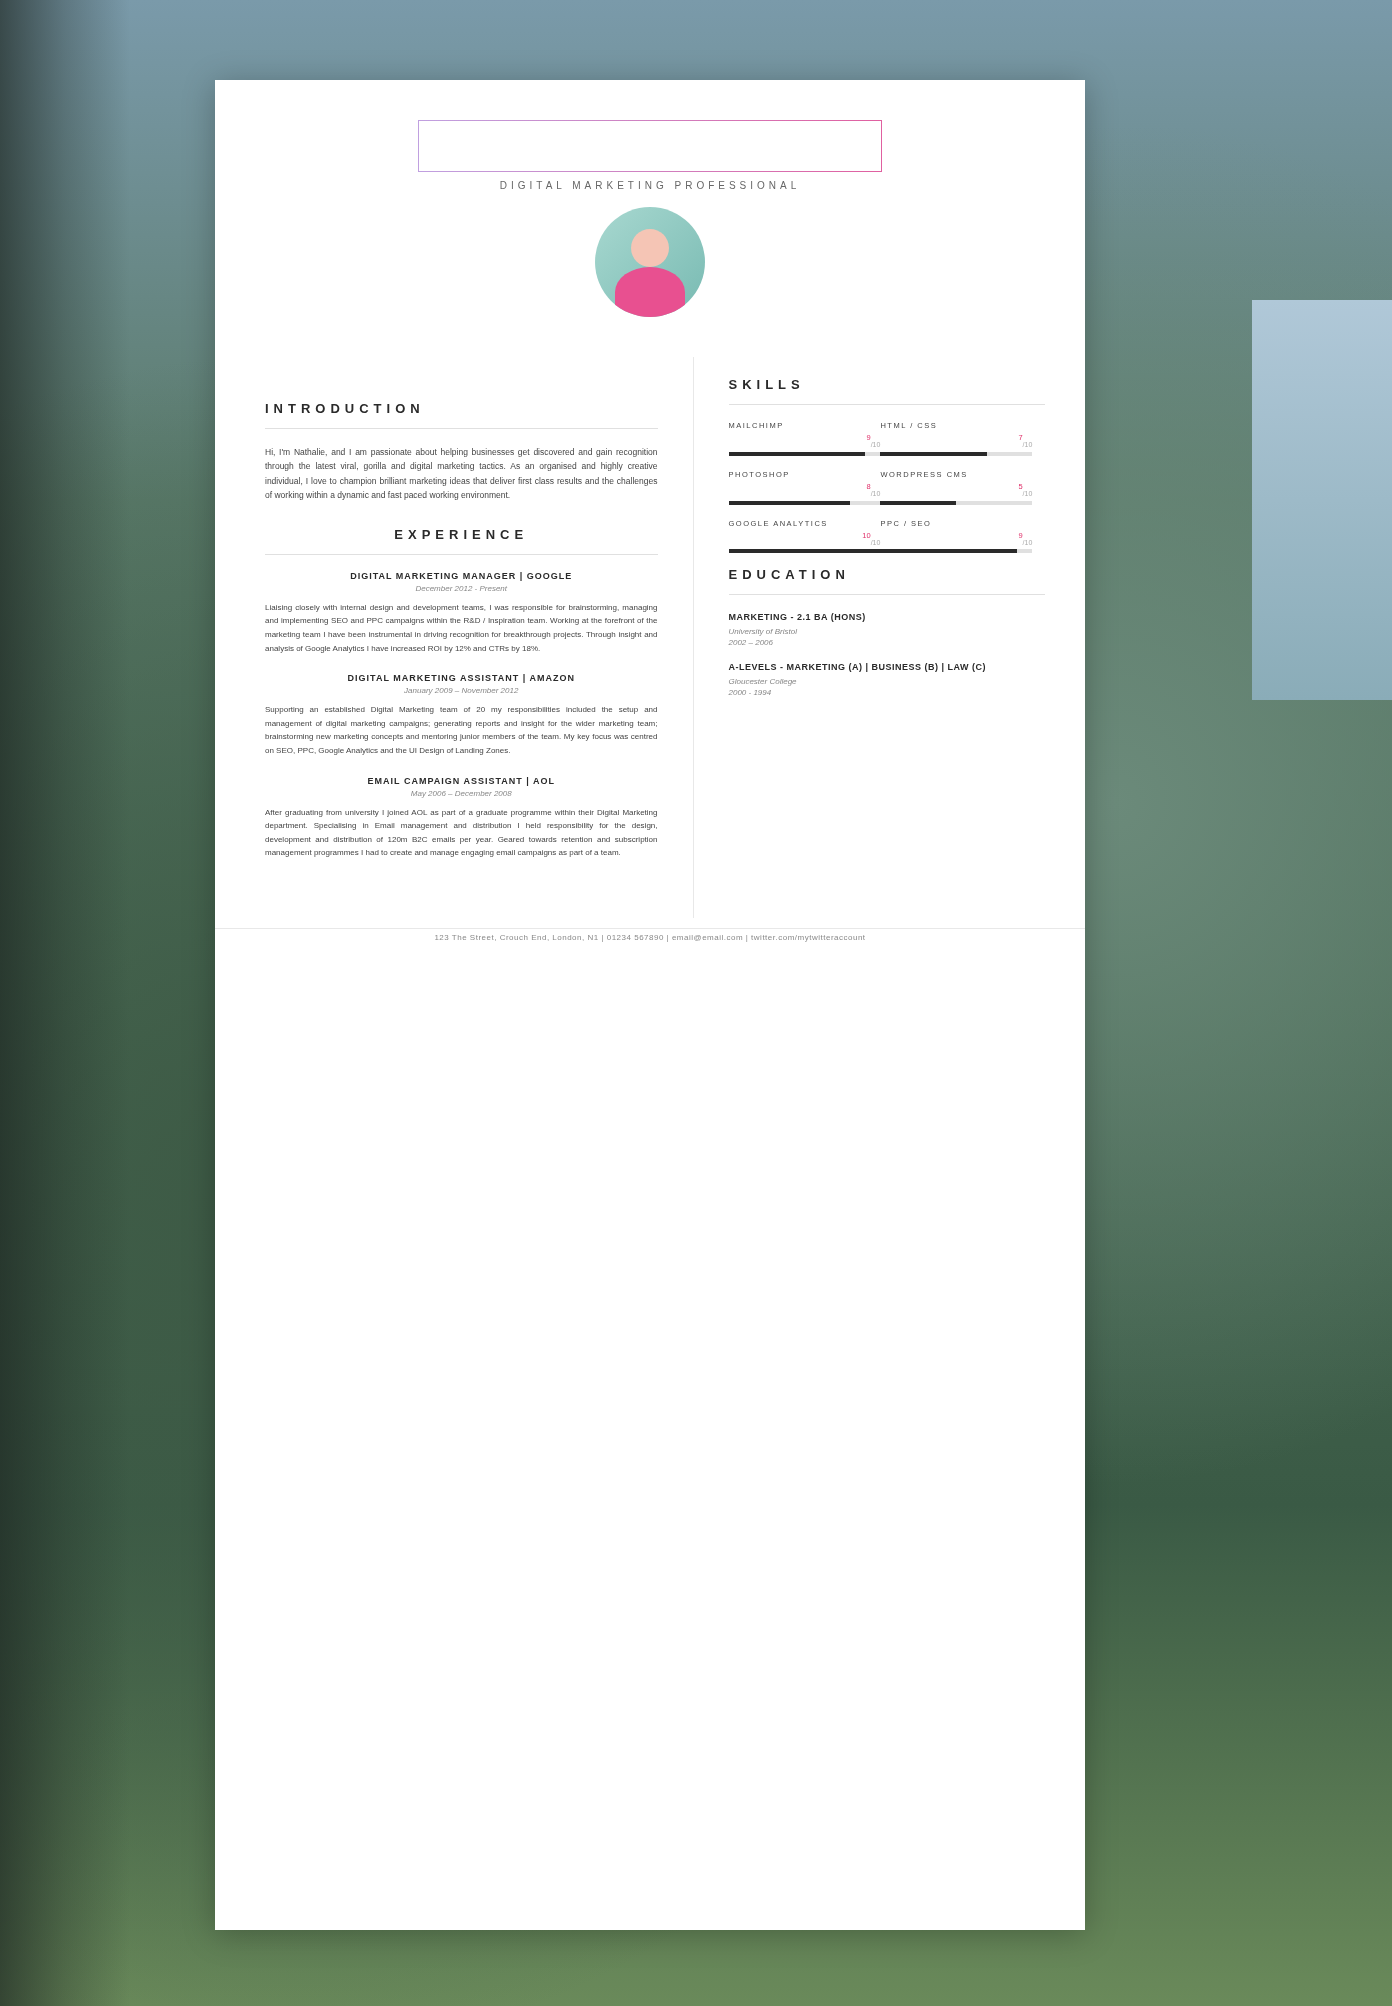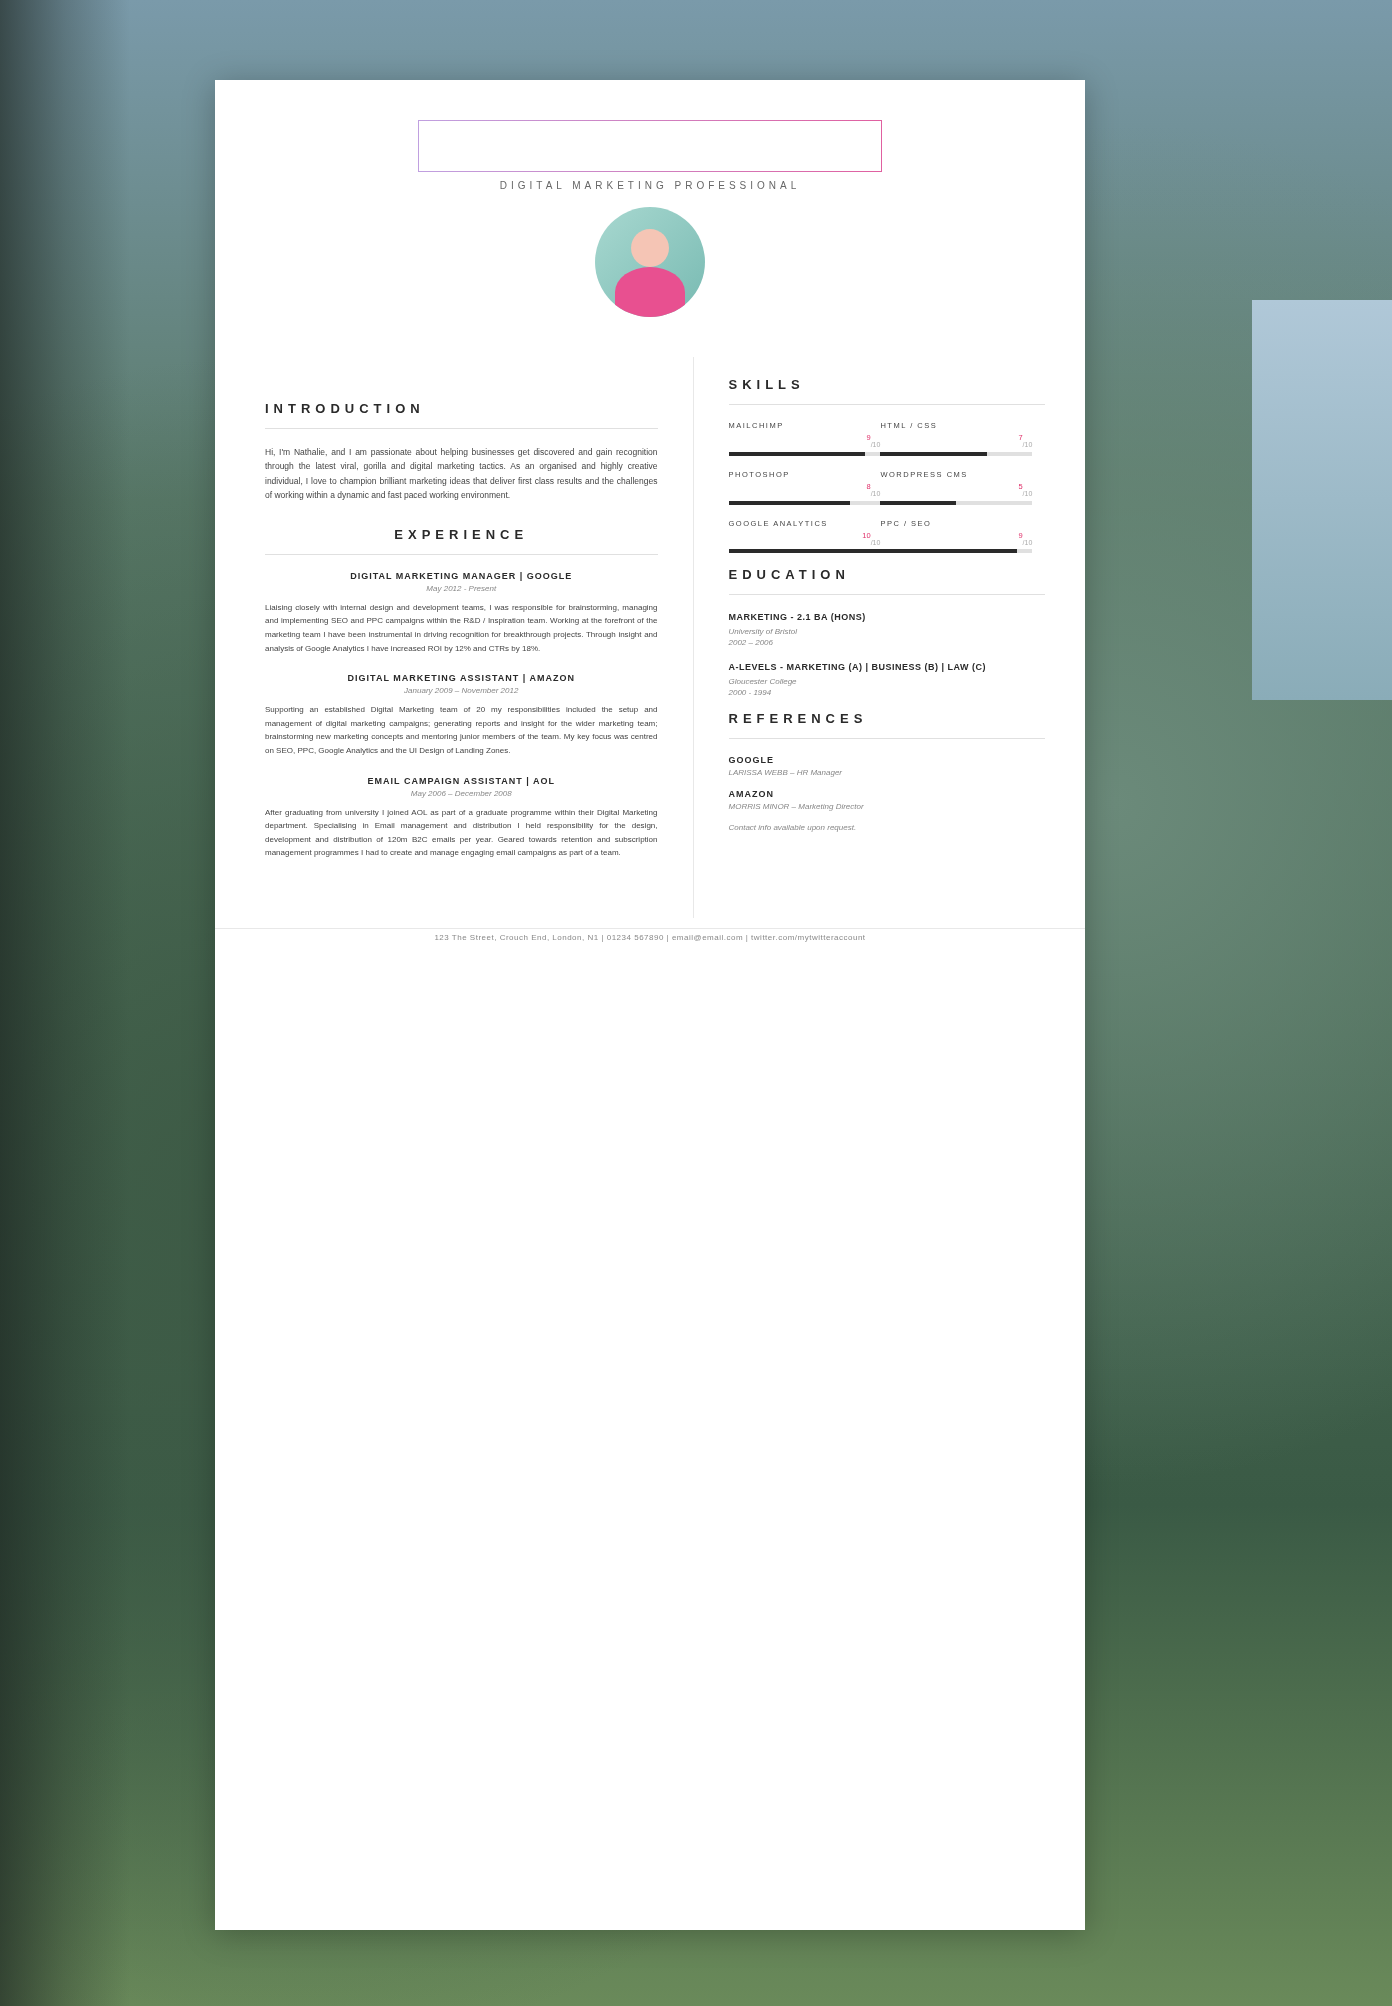--- a/index.html
+++ b/index.html
@@ -337,21 +337,21 @@
         <div class="section-divider"></div>
         <p class="intro-text">Hi, I'm Nathalie, and I am passionate about helping businesses get discovered and gain recognition through the latest viral, gorilla and digital marketing tactics. As an organised and highly creative individual, I love to champion brilliant marketing ideas that deliver first class results and the challenges of working within a dynamic and fast paced working environment.</p>
       </div>
 
       <div>
         <div class="section-title" style="text-align:center;">EXPERIENCE</div>
         <div class="section-divider"></div>
 
         <div>
           <div class="exp-job-title">DIGITAL MARKETING MANAGER | GOOGLE</div>
-          <div class="exp-date">May 2012 - Present</div>
+          <div class="exp-date">December 2012 - Present</div>
           <p class="exp-text">Liaising closely with internal design and development teams, I was responsible for brainstorming, managing and implementing SEO and PPC campaigns within the R&amp;D / Inspiration team. Working at the forefront of the marketing team I have been instrumental in driving recognition for breakthrough projects. Through insight and analysis of Google Analytics I have increased ROI by 12% and CTRs by 18%.</p>
         </div>
 
         <div>
           <div class="exp-job-title">DIGITAL MARKETING ASSISTANT | AMAZON</div>
           <div class="exp-date">January 2009 – November 2012</div>
           <p class="exp-text">Supporting an established Digital Marketing team of 20 my responsibilities included the setup and management of digital marketing campaigns; generating reports and insight for the wider marketing team; brainstorming new marketing concepts and mentoring junior members of the team. My key focus was centred on SEO, PPC, Google Analytics and the UI Design of Landing Zones.</p>
         </div>
 
         <div>
@@ -455,36 +455,20 @@
           <div class="edu-year">2002 – 2006</div>
         </div>
 
         <div>
           <div class="edu-degree">A-LEVELS - MARKETING (A) | BUSINESS (B) | LAW (C)</div>
           <div class="edu-school">Gloucester College</div>
           <div class="edu-year">2000 - 1994</div>
         </div>
       </div>
 
-      <div>
-        <div class="section-title">REFERENCES</div>
-        <div class="section-divider"></div>
-
-        <div>
-          <div class="ref-name">GOOGLE</div>
-          <div class="ref-person">LARISSA WEBB – HR Manager</div>
-        </div>
-
-        <div>
-          <div class="ref-name">AMAZON</div>
-          <div class="ref-person">MORRIS MINOR – Marketing Director</div>
-        </div>
-
-        <div class="ref-note">Contact info available upon request.</div>
-      </div>
 
     </div>
   </div>
 
   <div class="resume-footer">
     <div class="footer-contact">123 The Street, Crouch End, London, N1  |  01234 567890  |  email@email.com  |  twitter.com/mytwitteraccount</div>
   </div>
 
 </div>
 

